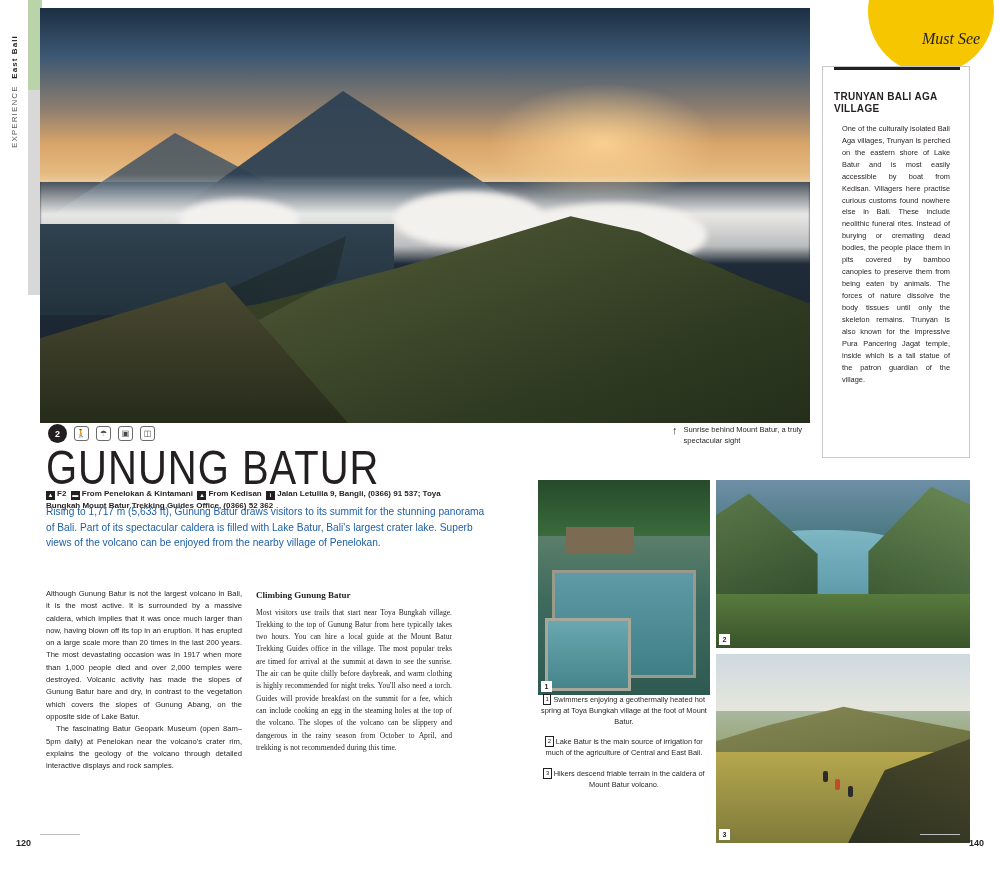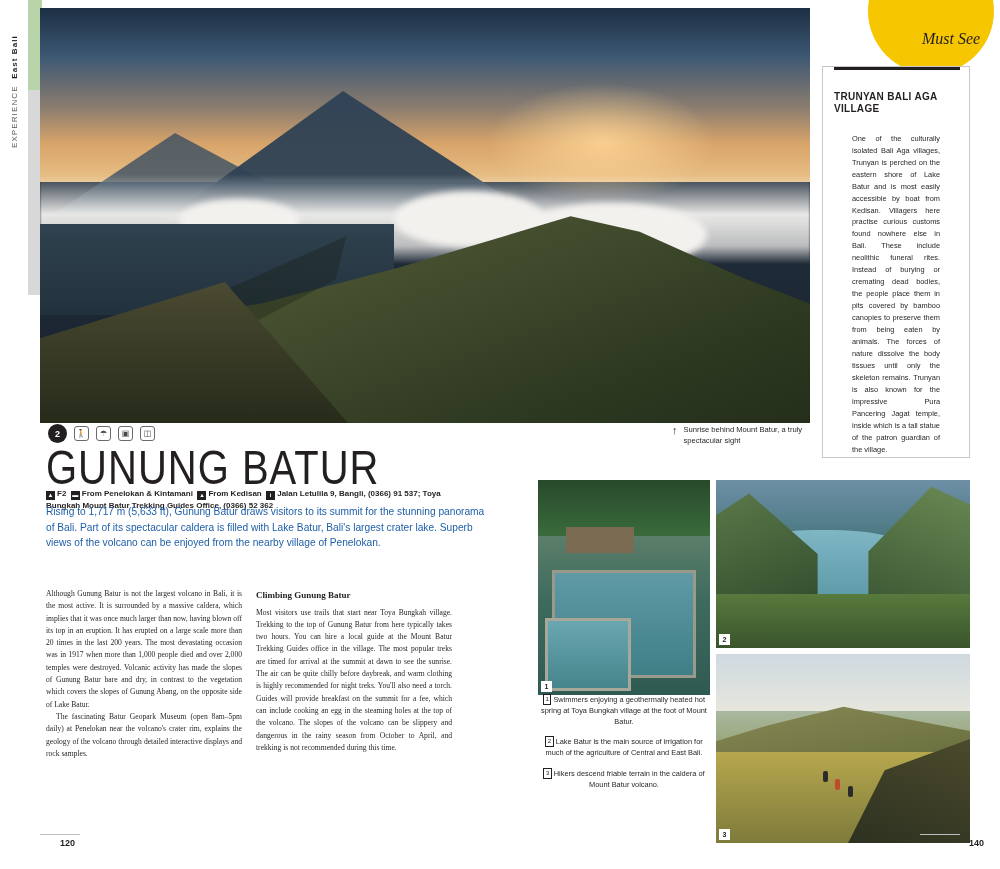--- a/index.html
+++ b/index.html
@@ -144,21 +144,21 @@
     width: 126px; height: 3px; background: #231f20;
   }
   .sidebar-box h3 {
     margin: 12px 0 7px 0;
     font-size: 10px;
     line-height: 1.18;
     letter-spacing: 0.3px;
     font-weight: bold;
   }
   .sidebar-box p {
-    margin: 18px;
+    margin: 8px;
     font-size: 7.4px;
     line-height: 1.62;
     text-align: justify;
     color: #231f20;
   }
 
   
   .hero-caption {
     position: absolute;
     left: 672px; top: 424px;
@@ -240,21 +240,21 @@
 
   
   .col {
     position: absolute;
     top: 588px;
     width: 196px;
     font-size: 7.6px;
     line-height: 1.62;
     text-align: justify;
   }
-  .col.c1 { left: 46px; font-family: Liberation Serif, serif; }
+  .col.c1 { left: 46px; }
   .col.c2 { left: 256px; font-family: Liberation Serif, serif; }
   .col h4 {
     margin: 0 0 4px 0;
     font-size: 9px;
     font-weight: bold;
   }
   .col p { margin: 0 0 0 0; }
   .col p + p { text-indent: 10px; margin-top: 0; }
 
   
@@ -348,21 +348,21 @@
     border: 1px solid #231f20;
     font-size: 6px;
     padding: 0 1.5px;
     margin-right: 2px;
     vertical-align: 1px;
   }
 
   
   .folio {
     position: absolute;
-    font-size: 9px; font-weight: bold; margin-left: 44px;
+    font-size: 9px; font-weight: bold;
   }
   .folio.left { left: 16px; top: 838px; }
   .folio.right { right: 16px; top: 838px; }
   .footrule {
     position: absolute;
     top: 834px; height: 1px; background: #bdbdbd;
   }
   .footrule.l { left: 40px; width: 40px; }
   .footrule.r { right: 40px; width: 40px; }
 </style>

